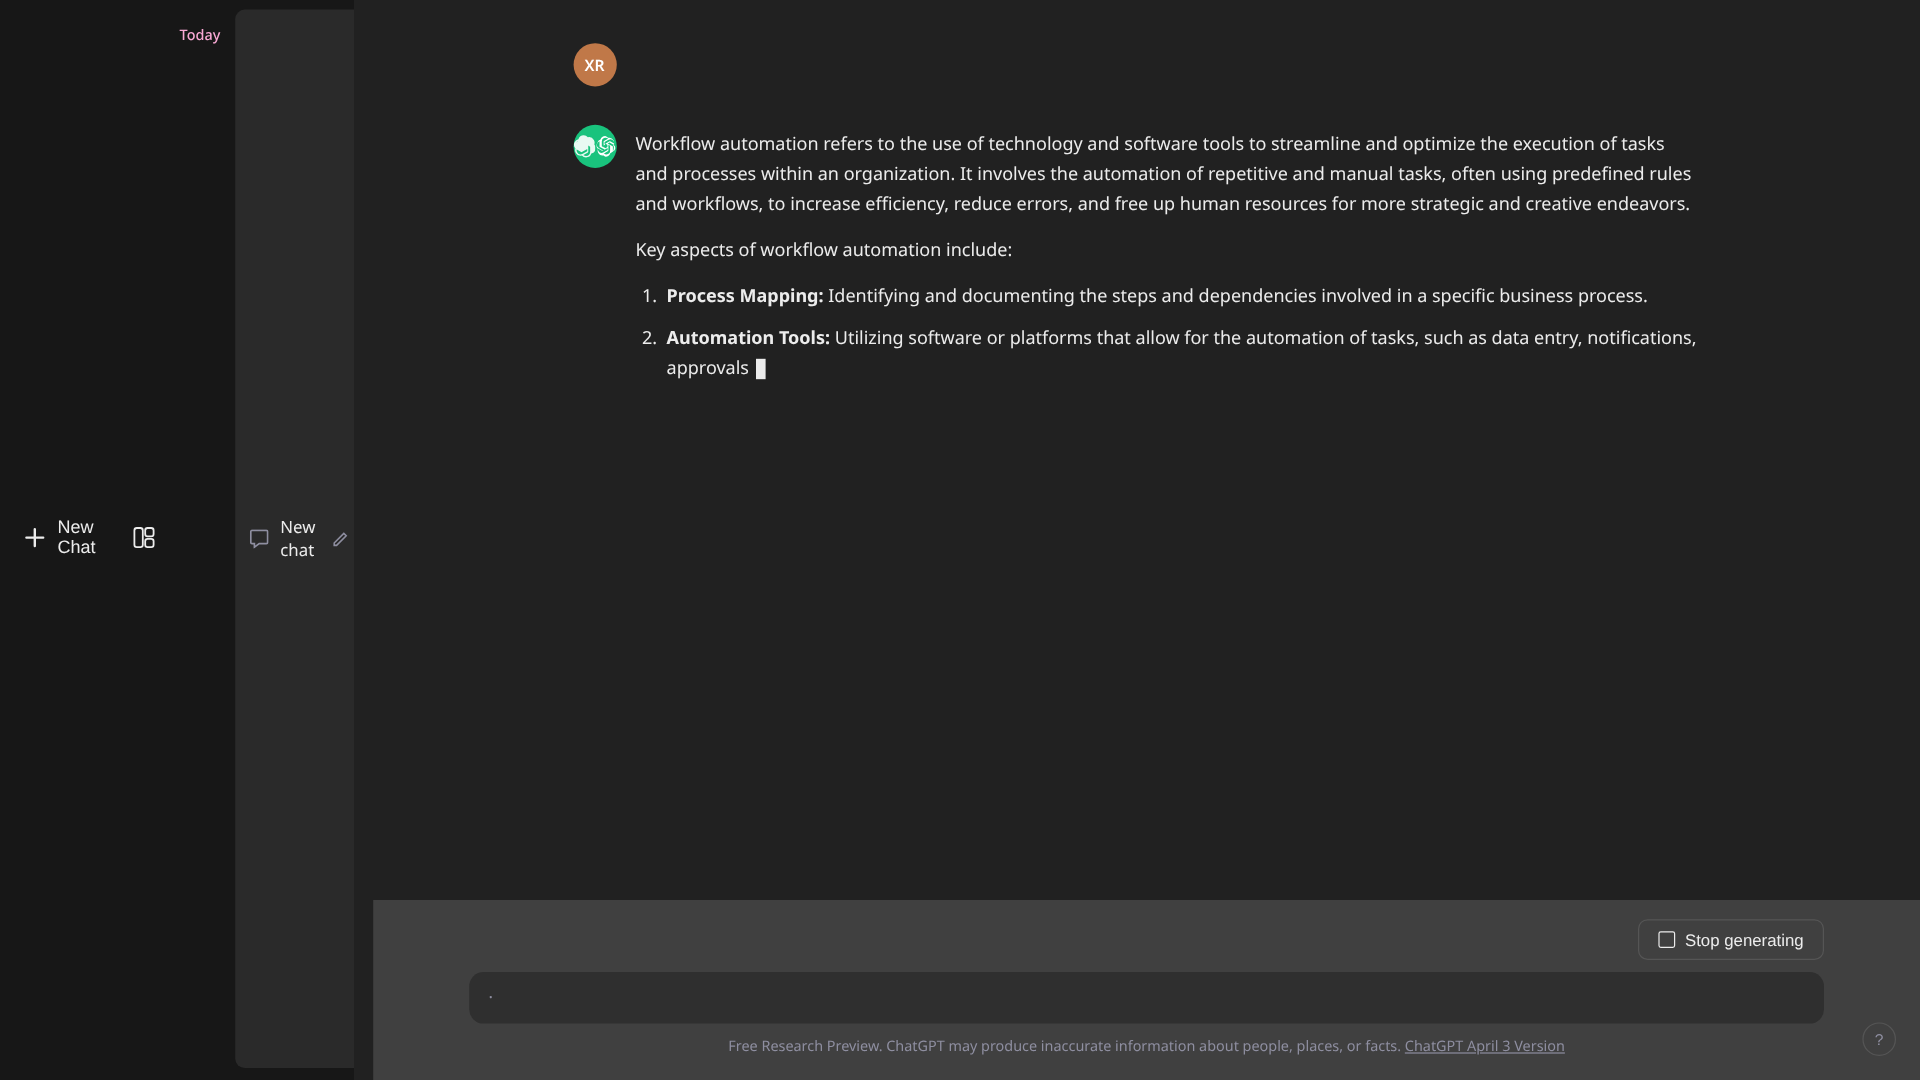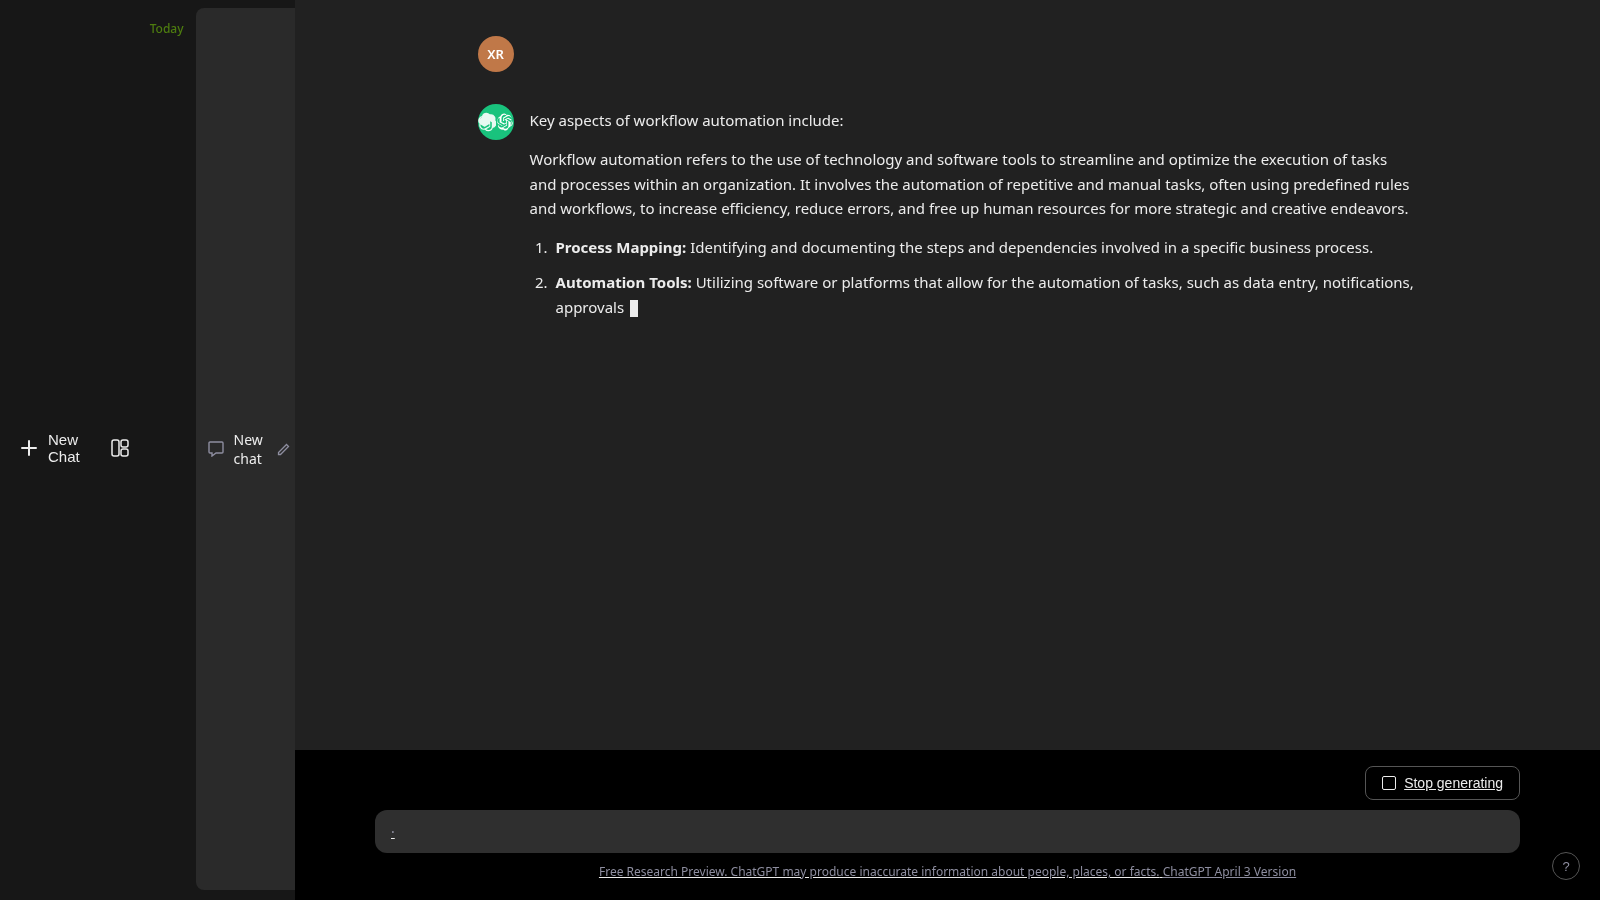--- a/index.html
+++ b/index.html
@@ -64,21 +64,21 @@
       cursor: pointer;
       padding: 8px;
       border-radius: 8px;
       display: flex;
       align-items: center;
       justify-content: center;
     }
 
     .sidebar-section-label {
       font-size: 12px;
-      color: #4d7c0f;
+      color: #f9a8d4;
       padding: 12px 12px 6px 12px;
       font-weight: 500;
     }
 
     .chat-item {
       display: flex;
       align-items: center;
       gap: 10px;
       padding: 10px 12px;
       border-radius: 8px;
@@ -305,25 +305,24 @@
       height: 17px;
       background: #ececec;
       margin-left: 2px;
       vertical-align: middle;
     }
 
     
     .bottom-bar {
       position: absolute;
       bottom: 0;
-      left: 0;
+      left: 16px;
       right: 0;
       padding: 16px 80px 20px;
-      background: #000000;
-      text-decoration: underline;
+      background: #404040;
     }
 
     .stop-generating-wrapper {
       display: flex;
       justify-content: flex-end;
       margin-bottom: 10px;
     }
 
     .stop-generating-btn {
       display: flex;
@@ -481,22 +480,22 @@
       <div class="gpt-icon">
         <svg width="22" height="22" viewBox="0 0 41 41" fill="none" xmlns="http://www.w3.org/2000/svg">
           <path d="M37.532 16.87a9.963 9.963 0 00-.856-8.184 10.078 10.078 0 00-10.855-4.835 9.964 9.964 0 00-7.505-3.336 10.078 10.078 0 00-9.61 6.967 9.967 9.967 0 00-6.664 4.834 10.08 10.08 0 001.24 11.817 9.965 9.965 0 00.856 8.185 10.079 10.079 0 0010.855 4.835 9.965 9.965 0 007.504 3.336 10.08 10.08 0 009.617-6.981 9.967 9.967 0 006.663-4.834 10.079 10.079 0 00-1.243-11.81zM22.498 37.886a7.474 7.474 0 01-4.799-1.735c.061-.033.168-.091.237-.134l7.964-4.6a1.294 1.294 0 00.655-1.134V19.054l3.366 1.944a.12.12 0 01.066.092v9.299a7.505 7.505 0 01-7.49 7.496zM6.392 31.006a7.471 7.471 0 01-.894-5.023c.06.036.162.099.237.141l7.964 4.6a1.297 1.297 0 001.308 0l9.724-5.614v3.888a.12.12 0 01-.048.103L16.577 33.65a7.504 7.504 0 01-10.185-2.645zm-1.606-17.26A7.471 7.471 0 018.69 9.768v9.capita" fill="white" opacity="0.9"></path>
         </svg>
 
         <svg width="20" height="20" viewBox="0 0 20 20" fill="white" xmlns="http://www.w3.org/2000/svg">
           <path d="M18.2 8.1a4.9 4.9 0 00-.4-4 5 5 0 00-5.3-2.4A4.9 4.9 0 009.8 0a5 5 0 00-4.7 3.4A4.9 4.9 0 002 6.6a5 5 0 00.6 5.8 4.9 4.9 0 00.4 4 5 5 0 005.3 2.4A4.9 4.9 0 0010 20a5 5 0 004.7-3.4 4.9 4.9 0 003.1-3.2 5 5 0 00-.6-5.3zm-7.3 9.7a3.7 3.7 0 01-2.4-.9l.1-.1 3.9-2.3a.6.6 0 00.3-.5v-5.6l1.7 1a.1.1 0 010 .1v4.6a3.7 3.7 0 01-3.6 3.7zm-7.8-3.4a3.7 3.7 0 01-.4-2.5l.1.1 3.9 2.3a.6.6 0 00.6 0l4.8-2.8v1.9a.1.1 0 010 .1l-3.9 2.3a3.7 3.7 0 01-5.1-1.4zM2.2 6.7a3.7 3.7 0 012-1.6v4.8a.6.6 0 00.3.6L9.3 13 7.6 14a.1.1 0 01-.1 0L3.6 11.7A3.7 3.7 0 012.2 6.7zm14.7 3.2l-4.8-2.8 1.7-1a.1.1 0 01.1 0l3.9 2.3a3.7 3.7 0 01-.6 6.6V10a.6.6 0 00-.3-.1zm1.6-2.5l-.1-.1-3.9-2.3a.6.6 0 00-.6 0L9.1 7.8V5.9a.1.1 0 010-.1l3.9-2.3a3.7 3.7 0 015.4 3.9zm-10.4 3.4L6.4 9.9a.1.1 0 010-.1V5.2a3.7 3.7 0 016.1-2.8l-.1.1-3.9 2.3a.6.6 0 00-.3.5v5.6l-1.7-.5zm.9-2L10 7.4l1.9 1.1v2.1L10 11.7l-1.9-1.1V8.8z"></path>
         </svg>
       </div>
       <div class="message-content">
+        <p>Workflow automation refers to the use of technology and software tools to streamline and optimize the execution of tasks and processes within an organization. It involves the automation of repetitive and manual tasks, often using predefined rules and workflows, to increase efficiency, reduce errors, and free up human resources for more strategic and creative endeavors.</p>
         <p>Key aspects of workflow automation include:</p>
-        <p>Workflow automation refers to the use of technology and software tools to streamline and optimize the execution of tasks and processes within an organization. It involves the automation of repetitive and manual tasks, often using predefined rules and workflows, to increase efficiency, reduce errors, and free up human resources for more strategic and creative endeavors.</p>
         <ol>
           <li>
             <span class="bold-term">Process Mapping:</span>
             <span>Identifying and documenting the steps and dependencies involved in a specific business process.</span>
           </li>
           <li>
             <span class="bold-term">Automation Tools:</span>
             <span>Utilizing software or platforms that allow for the automation of tasks, such as data entry, notifications, approvals</span>
             <span class="cursor-blink"></span>
           </li>

